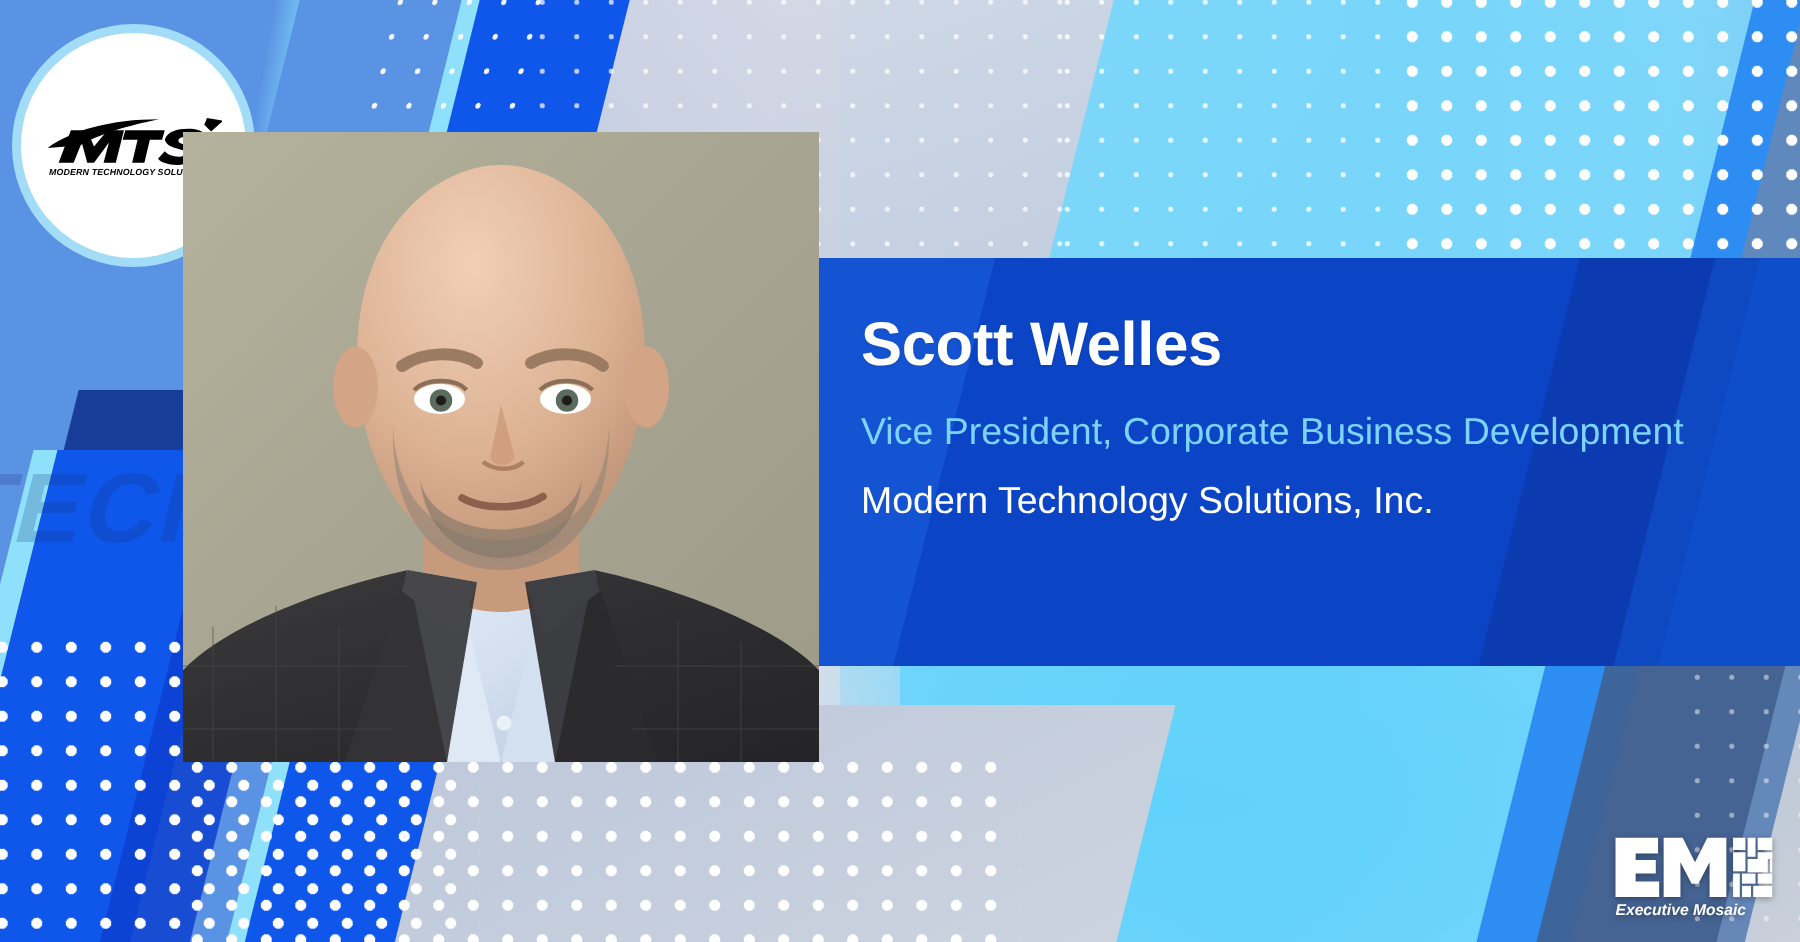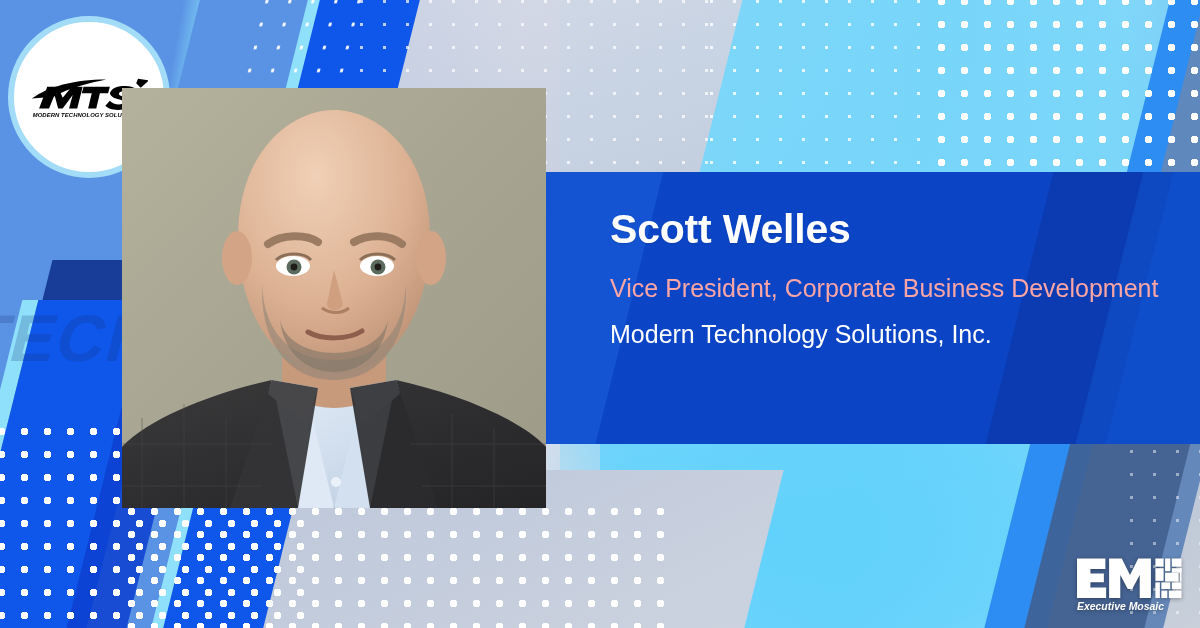--- a/index.html
+++ b/index.html
@@ -200,33 +200,32 @@
   .banner-sheen-c {
     position: absolute;
     left: 560px; top: -40px; width: 160px; height: 380px;
     background: rgba(18,85,205,0.55);
     transform: skewX(-14deg);
   }
   .banner-text {
     position: absolute;
     left: 28px; top: 36px;
     z-index: 4;
-    margin-left: 36px;
   }
   .person-name {
     color: #ffffff;
     font-size: 41px;
     font-weight: 700;
     line-height: 1.05;
     letter-spacing: -0.2px;
     margin: 0 0 22px 0;
     text-shadow: 0 1px 2px rgba(0,0,0,0.12);
   }
   .person-title {
-    color: #fca5a5;
+    color: #7dd3fc;
     font-size: 25px;
     font-weight: 400;
     line-height: 1.2;
     margin: 0 0 16px 0;
   }
   .person-company {
     color: #ffffff;
     font-size: 25px;
     font-weight: 400;
     line-height: 1.2;

